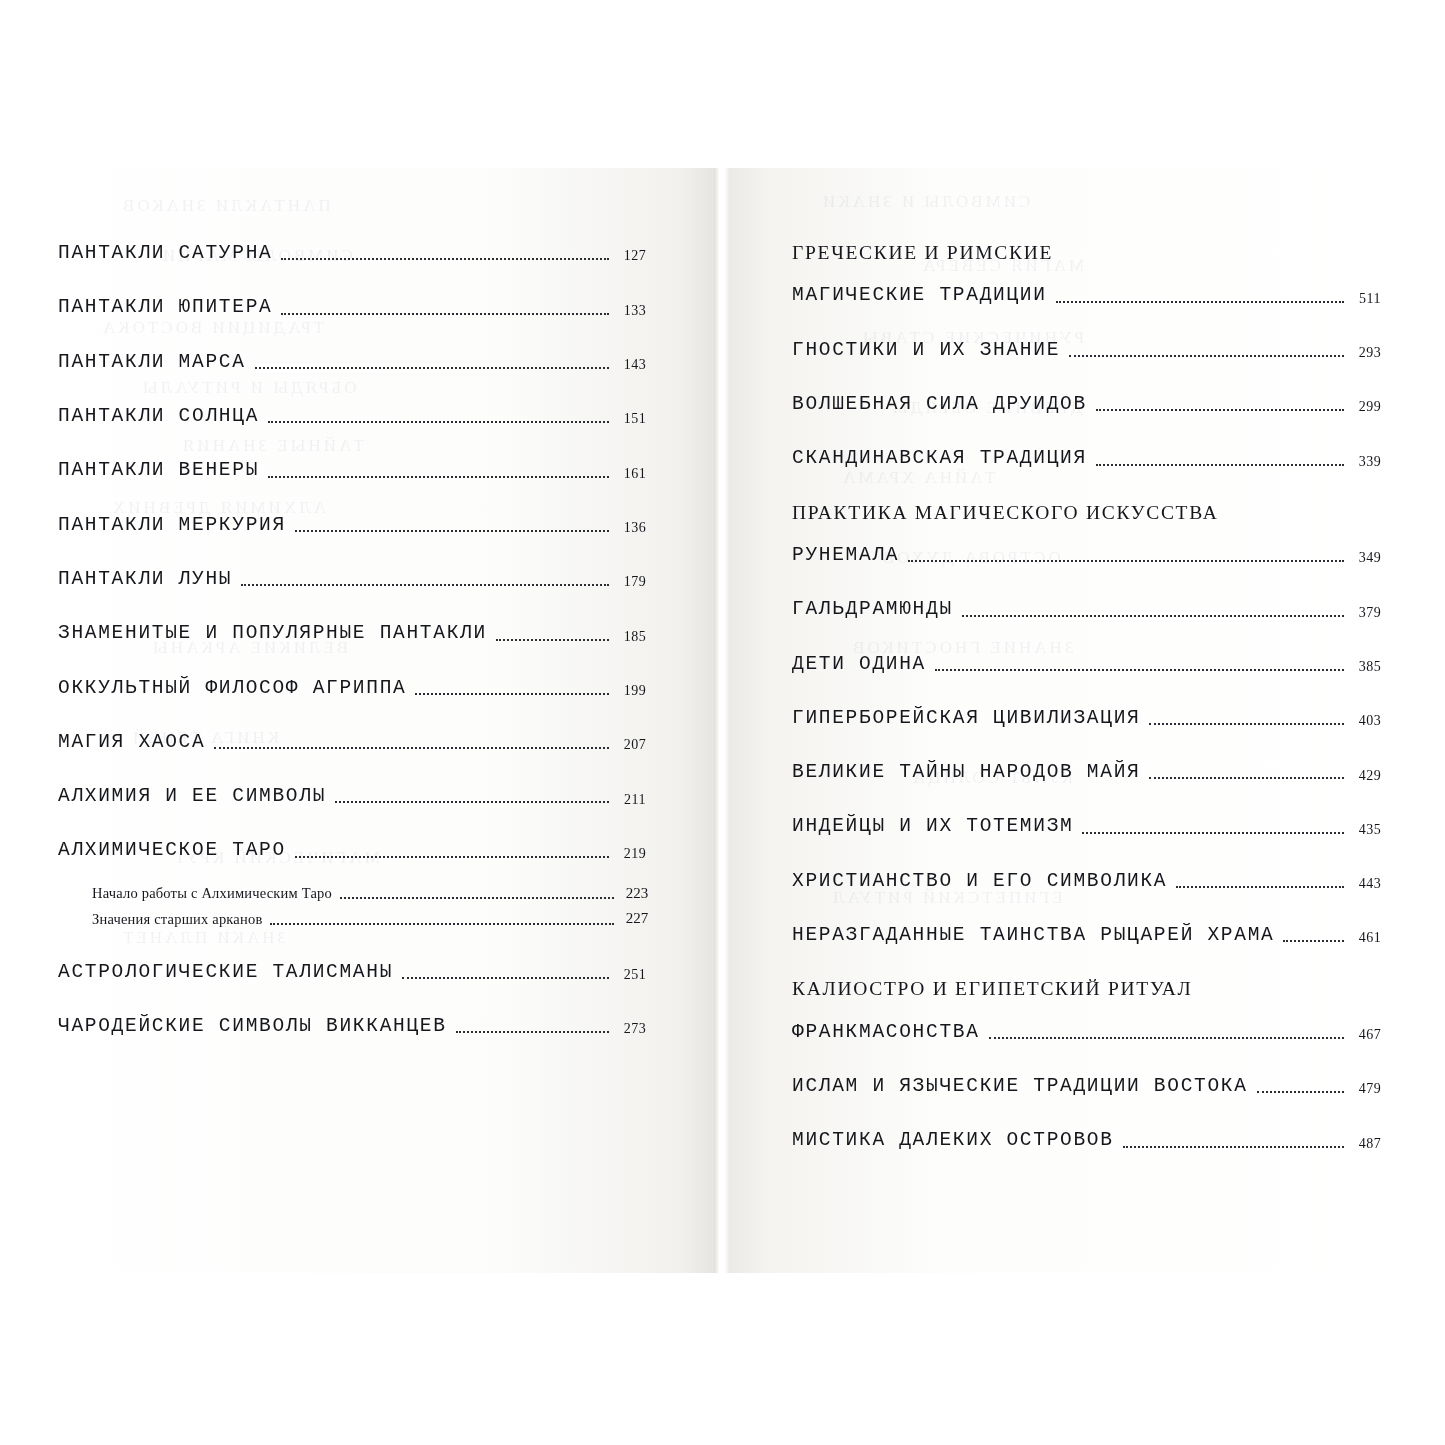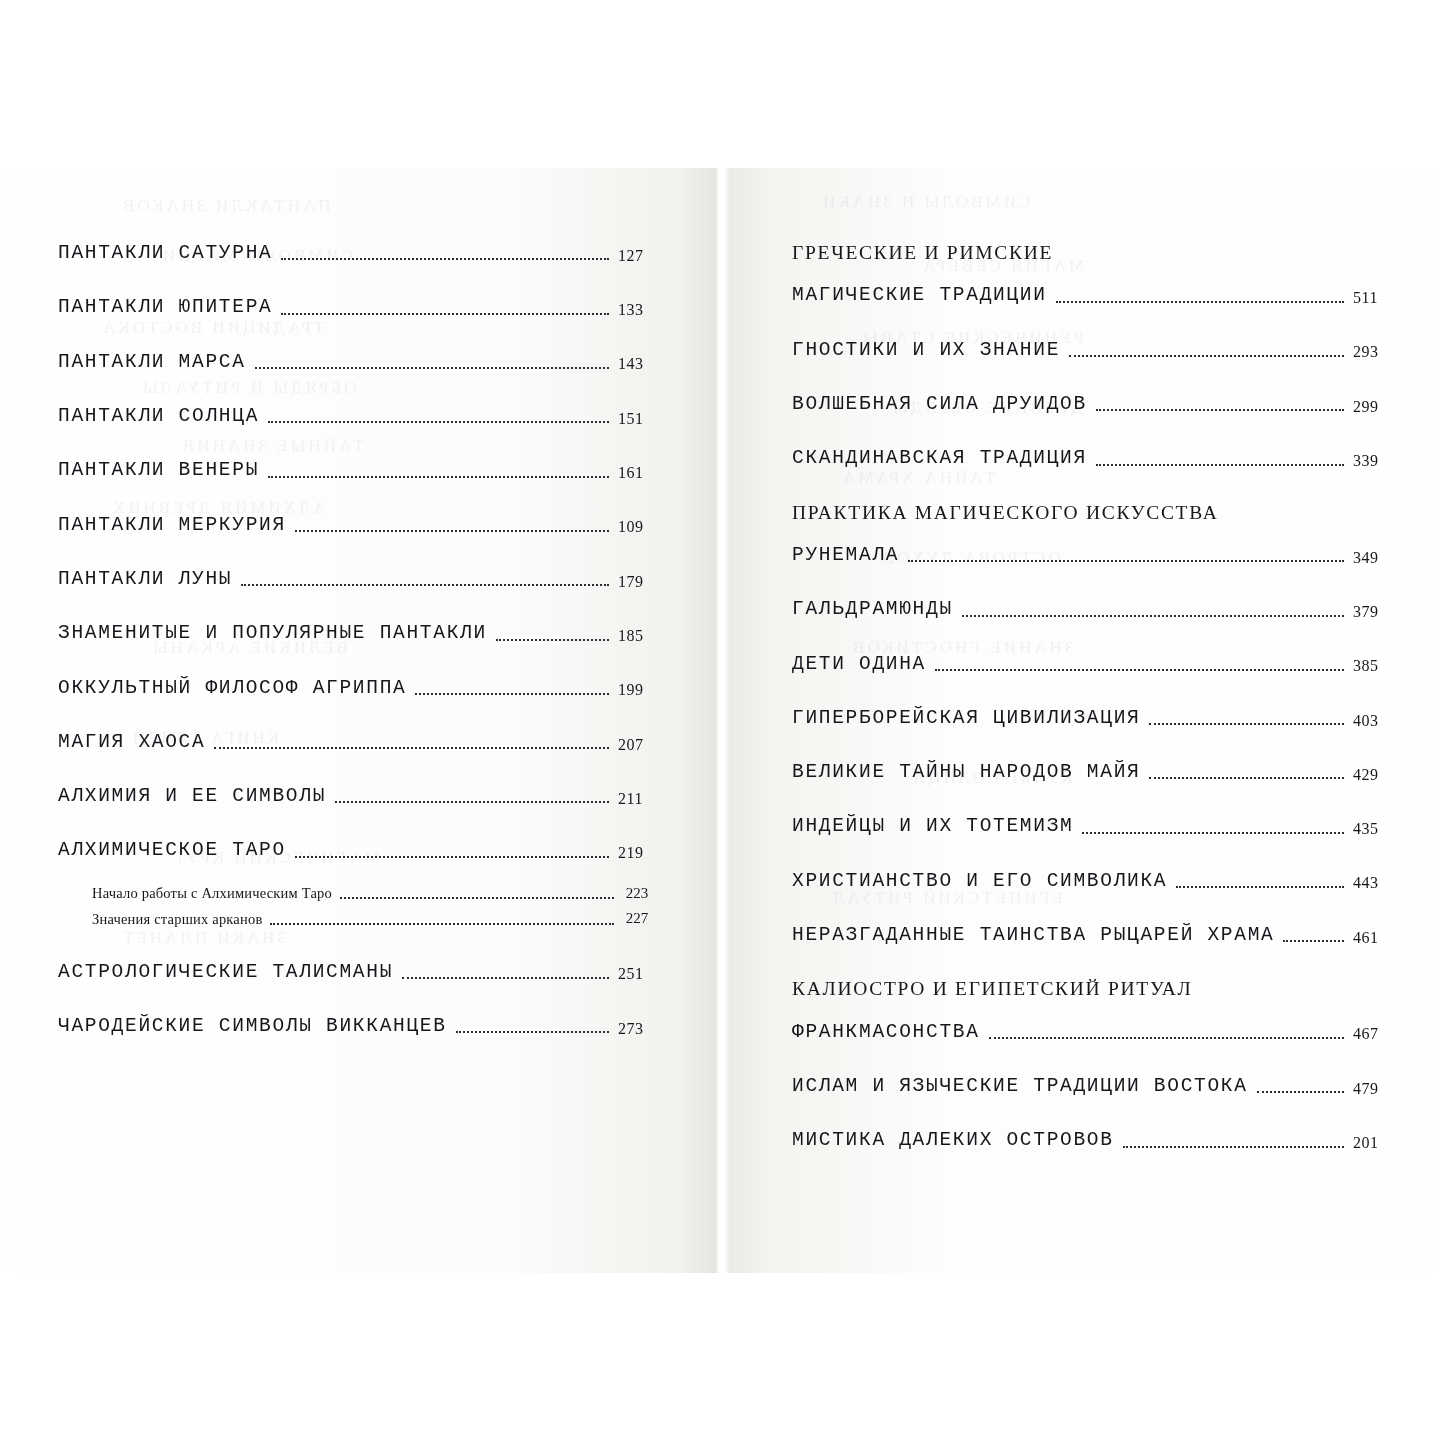--- a/index.html
+++ b/index.html
@@ -84,26 +84,26 @@
     font-family: Liberation Mono, monospace;
   }
   .entry .leader {
     flex: 1 1 auto;
     border-bottom: 2px dotted #2a2c31;
     margin: 0 9px 6px 9px;
     min-width: 12px;
     height: 1px;
   }
   .entry .pnum {
-    font-size: 16px;
+    font-size: 14px;
     color: #15171c;
     letter-spacing: 0.5px;
     white-space: nowrap;
     min-width: 34px;
-    text-align: left;
+    text-align: center;
   }
 
   
   .entry.multiline {
     display: block;
     margin-bottom: 28px;
   }
   .entry.multiline .line1 {
     font-size: 19.5px;
     letter-spacing: 1.7px;
@@ -193,21 +193,21 @@
 
         <div class="entry">
           <span class="title">ПАНТАКЛИ ВЕНЕРЫ</span>
           <span class="leader"></span>
           <span class="pnum">161</span>
         </div>
 
         <div class="entry">
           <span class="title">ПАНТАКЛИ МЕРКУРИЯ</span>
           <span class="leader"></span>
-          <span class="pnum">109</span>
+          <span class="pnum">136</span>
         </div>
 
         <div class="entry">
           <span class="title">ПАНТАКЛИ ЛУНЫ</span>
           <span class="leader"></span>
           <span class="pnum">179</span>
         </div>
 
         <div class="entry">
           <span class="title">ЗНАМЕНИТЫЕ И ПОПУЛЯРНЫЕ ПАНТАКЛИ</span>
@@ -374,20 +374,20 @@
 
         <div class="entry">
           <span class="title">ИСЛАМ И ЯЗЫЧЕСКИЕ ТРАДИЦИИ ВОСТОКА</span>
           <span class="leader"></span>
           <span class="pnum">479</span>
         </div>
 
         <div class="entry">
           <span class="title">МИСТИКА ДАЛЕКИХ ОСТРОВОВ</span>
           <span class="leader"></span>
-          <span class="pnum">201</span>
+          <span class="pnum">487</span>
         </div>
 
       </div>
     </div>
 
   </div>
 </div>
 
 </body></html>

